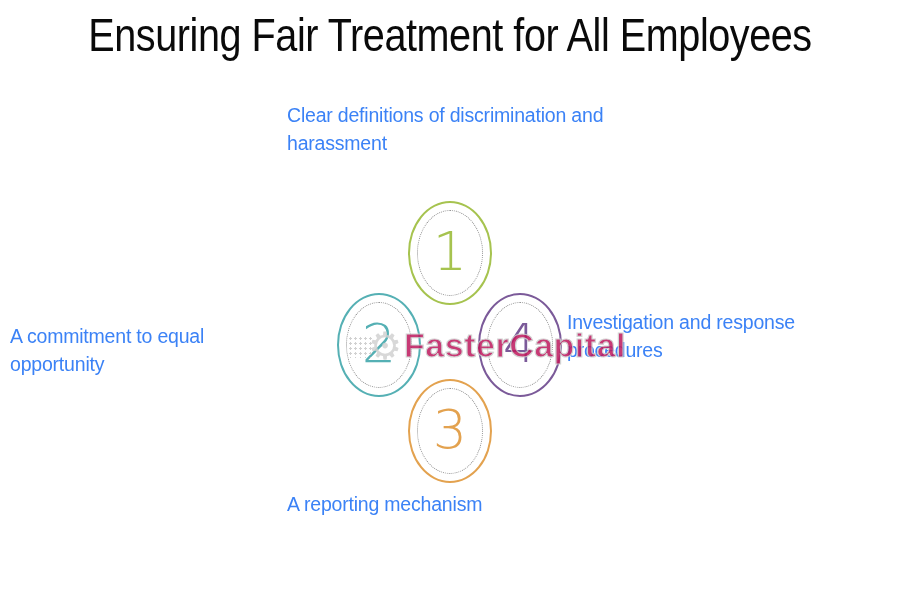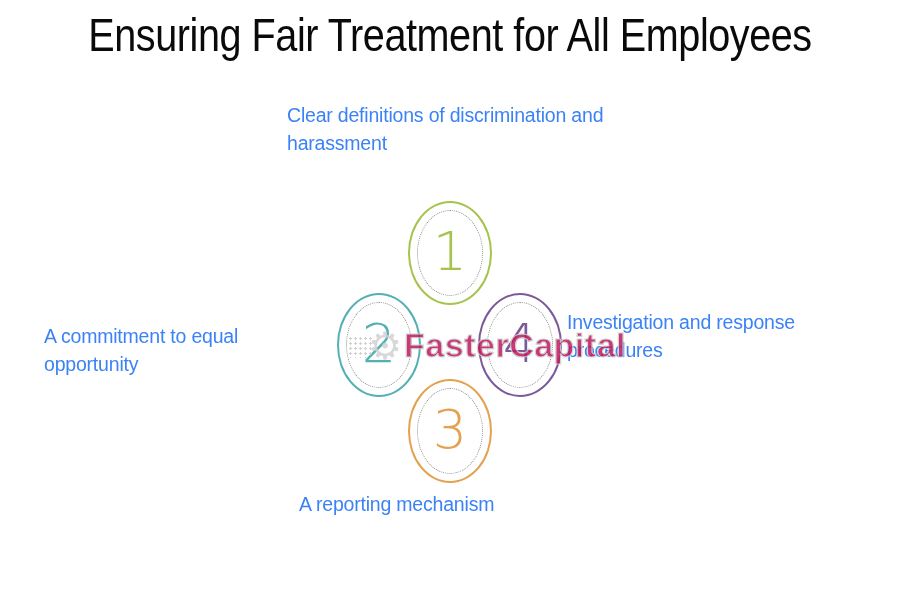--- a/index.html
+++ b/index.html
@@ -20,23 +20,23 @@
     white-space:nowrap;
   }
 
   
   .step-label{
     position:absolute;
     font-size:19.5px;line-height:28px;color:#3b82f6;
     letter-spacing:-0.2px;
   }
   .label-top{left:287px;top:101px;width:330px;}
-  .label-left{left:10px;top:322px;width:240px;margin-left:34px;}
+  .label-left{left:10px;top:322px;width:240px;}
   .label-right{left:567px;top:308px;width:260px;}
-  .label-bottom{left:287px;top:490px;width:300px;margin-left:12px;}
+  .label-bottom{left:287px;top:490px;width:300px;}
 
   
   .circle{
     position:absolute;width:84px;height:104px;
     border-radius:50%;
     border:2.5px solid #999;
     background:#ffffff;
     box-sizing:border-box;
   }
   .circle-inner{

